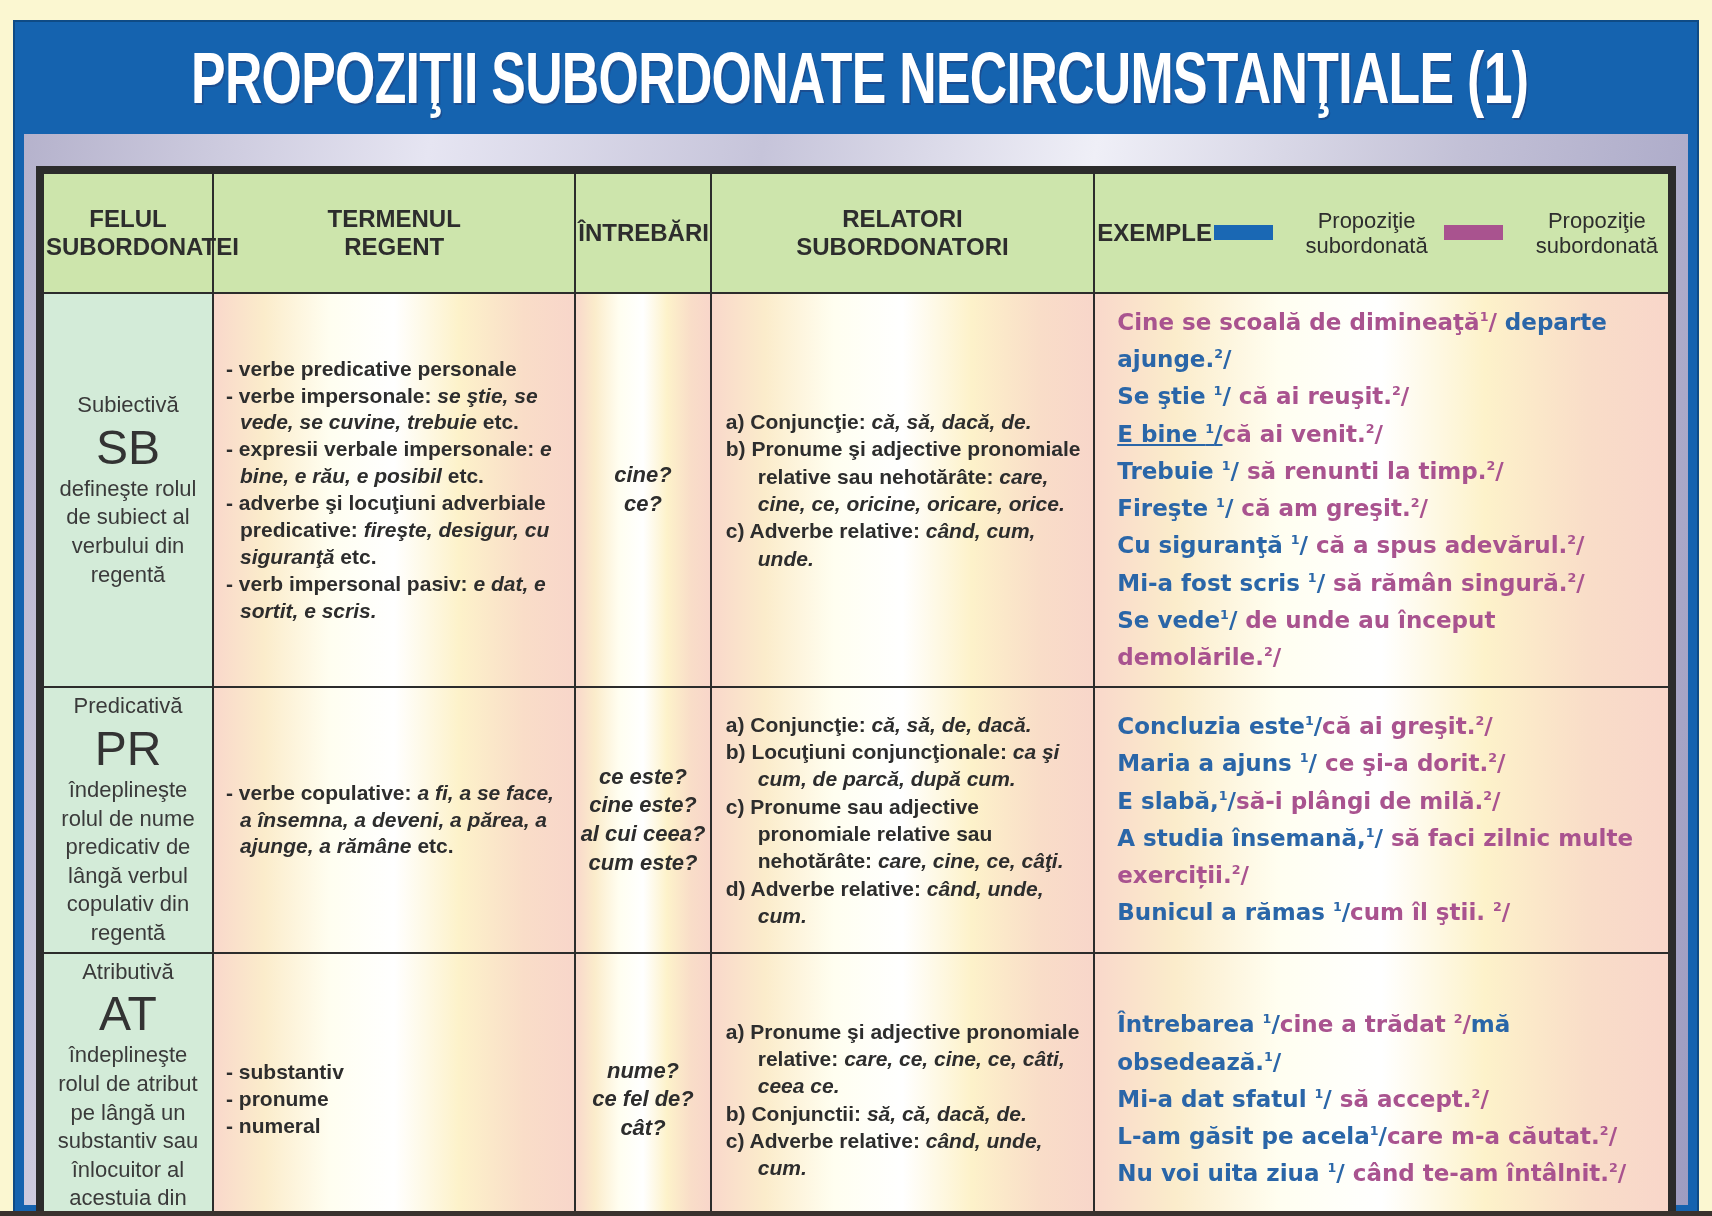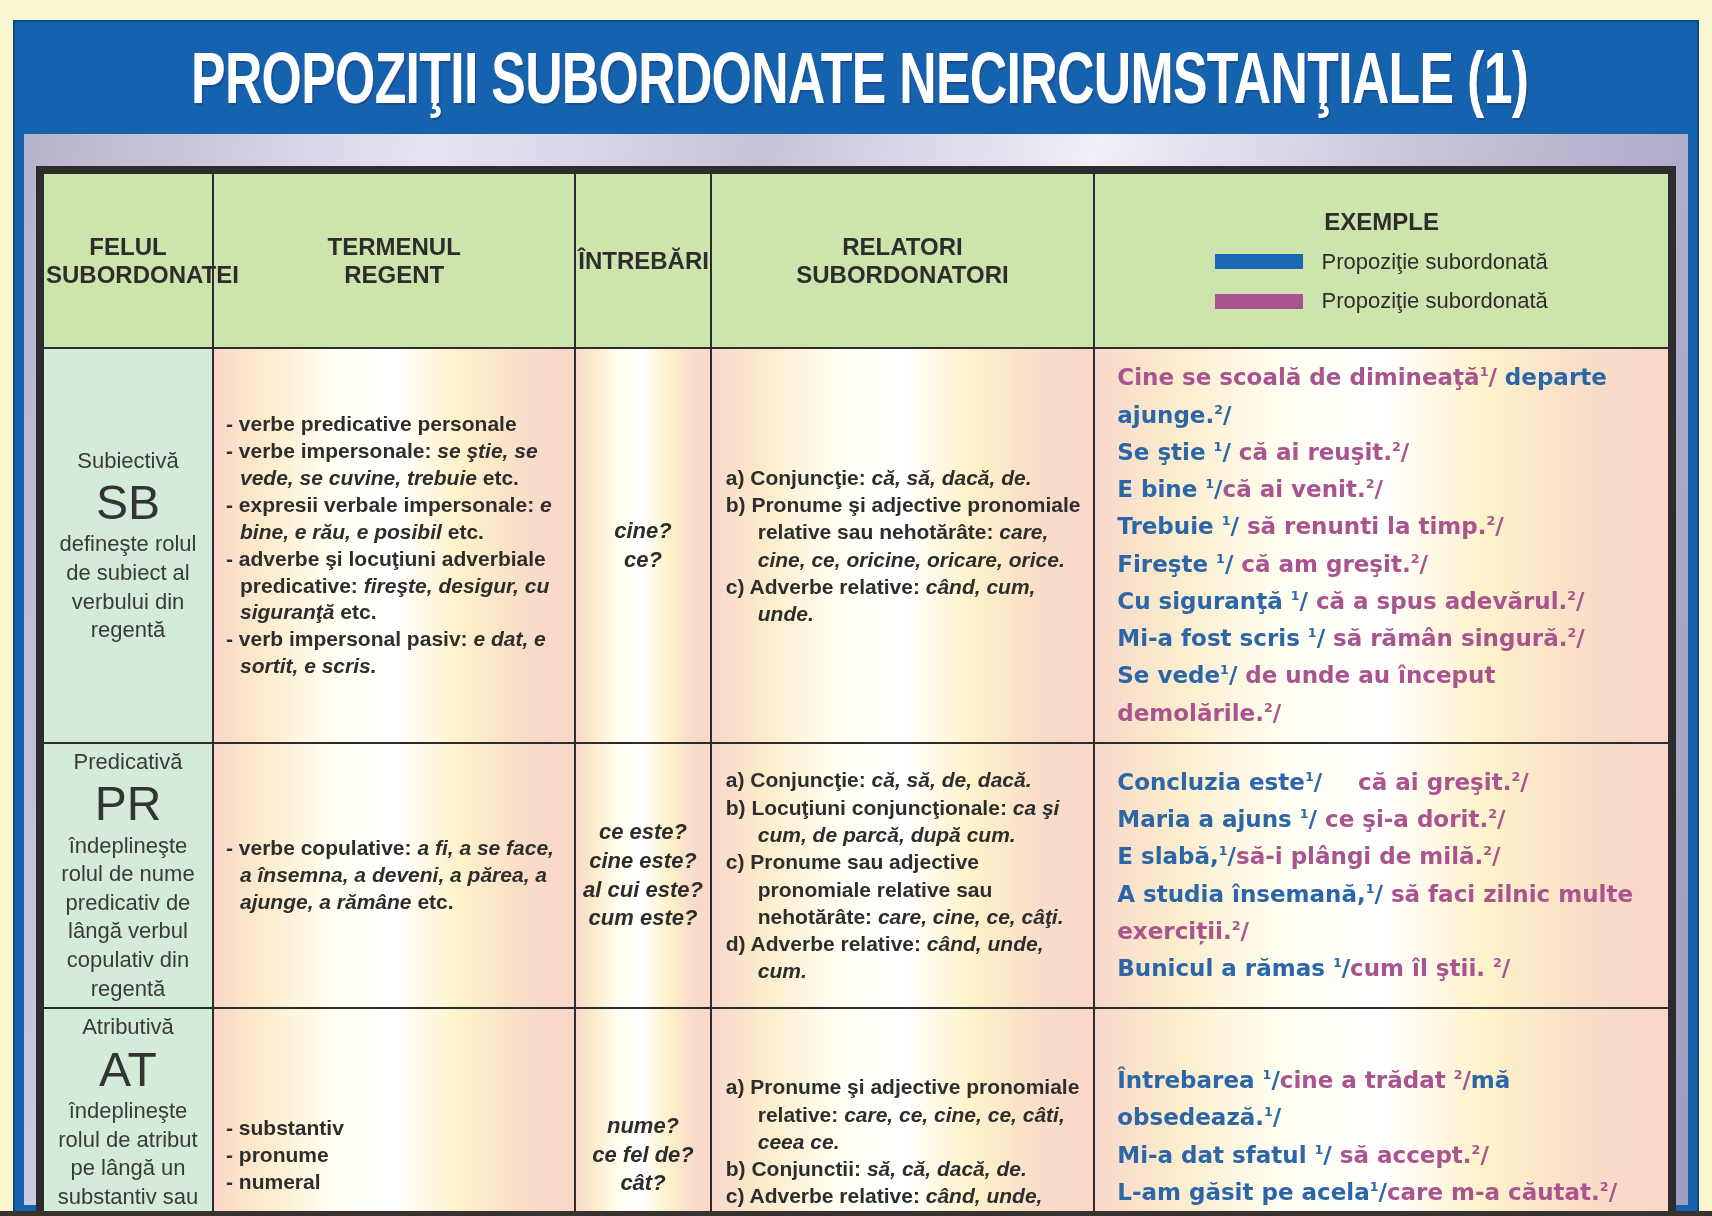--- a/index.html
+++ b/index.html
@@ -56,21 +56,21 @@
   .bullet { padding-left:14px; text-indent:-14px; }
   td.questions { font-weight:bold; font-style:italic; color:#2d2d2d; font-size:22px; text-align:center; line-height:1.3; padding:4px 2px; }
   td.relators { font-weight:bold; color:#2d2d2d; font-size:21px; line-height:1.3; padding:10px 8px 10px 14px; }
   .relator-item { padding-left:32px; text-indent:-32px; }
   td.examples {
     font-family:"DejaVu Sans", sans-serif;
     font-weight:bold; font-size:23px; line-height:1.62; padding:10px 6px 10px 22px;
   }
   .example-line sup { font-size:0.55em; }
   
-  .exemple-head { display:flex; flex-direction:column; align-items:center; gap:14px; }
+  .exemple-head { display:flex; flex-direction:row; align-items:center; gap:2px; }
   .legend-row { display:flex; align-items:center; gap:18px; font-weight:normal; font-size:22px; }
   .legend-bar { width:88px; height:15px; display:inline-block; }
 </style>
 </head>
 <body>
 
 <div class="frame">
   <div class="title-band">
     <div class="title-text">PROPOZIŢII SUBORDONATE NECIRCUMSTANŢIALE (1)</div>
   </div>
@@ -127,52 +127,52 @@
               <div>ce?</div>
             </td>
         <td class="striped relators">
               <div class="relator-item">a) Conjuncţie: <i>că, să, dacă, de.</i></div>
               <div class="relator-item">b) Pronume şi adjective pronomiale relative sau nehotărâte: <i>care, cine, ce, oricine, oricare, orice.</i></div>
               <div class="relator-item">c) Adverbe relative: <i>când, cum, unde.</i></div>
             </td>
         <td class="striped examples">
               <div class="example-line"><span style="color: rgb(169, 83, 143);">Cine se scoală de dimineaţă<sup>1</sup>/</span><span style="color: rgb(42, 102, 168);"> departe ajunge.<sup>2</sup>/</span></div>
               <div class="example-line"><span style="color: rgb(42, 102, 168);">Se ştie <sup>1</sup>/</span><span style="color: rgb(169, 83, 143);"> că ai reuşit.<sup>2</sup>/</span></div>
-              <div class="example-line"><span style="color: rgb(42, 102, 168);">E bine <sup>1</sup>/</span><span style="color: rgb(169, 83, 143);">că ai venit.<sup>2</sup>/</span></div>
+              <div class="example-line"><span style="color: rgb(42, 102, 168); text-decoration: underline;">E bine <sup>1</sup>/</span><span style="color: rgb(169, 83, 143);">că ai venit.<sup>2</sup>/</span></div>
               <div class="example-line"><span style="color: rgb(42, 102, 168);">Trebuie <sup>1</sup>/</span><span style="color: rgb(169, 83, 143);"> să renunti la timp.<sup>2</sup>/</span></div>
               <div class="example-line"><span style="color: rgb(42, 102, 168);">Fireşte <sup>1</sup>/</span><span style="color: rgb(169, 83, 143);"> că am greşit.<sup>2</sup>/</span></div>
               <div class="example-line"><span style="color: rgb(42, 102, 168);">Cu siguranţă <sup>1</sup>/</span><span style="color: rgb(169, 83, 143);"> că a spus adevărul.<sup>2</sup>/</span></div>
               <div class="example-line"><span style="color: rgb(42, 102, 168);">Mi-a fost scris <sup>1</sup>/</span><span style="color: rgb(169, 83, 143);"> să rămân singură.<sup>2</sup>/</span></div>
               <div class="example-line"><span style="color: rgb(42, 102, 168);">Se vede<sup>1</sup>/</span><span style="color: rgb(169, 83, 143);"> de unde au început demolările.<sup>2</sup>/</span></div>
             </td>
       </tr>
 
       <tr style="height:220px;">
         <td class="kind">
           <div>Predicativă</div>
           <div class="kind-abbr">PR</div>
           <div>îndeplineşte rolul de nume predicativ de lângă verbul copulativ din regentă</div>
         </td>
         <td class="striped regent">
               <div class="bullet">- verbe copulative: <i>a fi, a se face, a însemna, a deveni, a părea, a ajunge, a rămâne</i> etc.</div>
             </td>
         <td class="striped questions">
               <div>ce este?</div>
               <div>cine este?</div>
-              <div>al cui este?</div>
+              <div>al cui ceea?</div>
               <div>cum este?</div>
             </td>
         <td class="striped relators">
               <div class="relator-item">a) Conjuncţie: <i>că, să, de, dacă.</i></div>
               <div class="relator-item">b) Locuţiuni conjuncţionale: <i>ca şi cum, de parcă, după cum.</i></div>
               <div class="relator-item">c) Pronume sau adjective pronomiale relative sau nehotărâte: <i>care, cine, ce, câţi.</i></div>
               <div class="relator-item">d) Adverbe relative: <i>când, unde, cum.</i></div>
             </td>
         <td class="striped examples">
-              <div class="example-line"><span style="color: rgb(42, 102, 168);">Concluzia este<sup>1</sup>/</span><span style="color: rgb(169, 83, 143); margin-left: 36px;">că ai greşit.<sup>2</sup>/</span></div>
+              <div class="example-line"><span style="color: rgb(42, 102, 168);">Concluzia este<sup>1</sup>/</span><span style="color: rgb(169, 83, 143);">că ai greşit.<sup>2</sup>/</span></div>
               <div class="example-line"><span style="color: rgb(42, 102, 168);">Maria a ajuns <sup>1</sup>/</span><span style="color: rgb(169, 83, 143);"> ce şi-a dorit.<sup>2</sup>/</span></div>
               <div class="example-line"><span style="color: rgb(42, 102, 168);">E slabă,<sup>1</sup>/</span><span style="color: rgb(169, 83, 143);">să-i plângi de milă.<sup>2</sup>/</span></div>
               <div class="example-line"><span style="color: rgb(42, 102, 168);">A studia însemană,<sup>1</sup>/</span><span style="color: rgb(169, 83, 143);"> să faci zilnic multe exerciții.<sup>2</sup>/</span></div>
               <div class="example-line"><span style="color: rgb(42, 102, 168);">Bunicul a rămas <sup>1</sup>/</span><span style="color: rgb(169, 83, 143);">cum îl ştii. <sup>2</sup>/</span></div>
             </td>
       </tr>
 
       <tr style="height:290px;">
         <td class="kind">
           <div>Atributivă</div>

